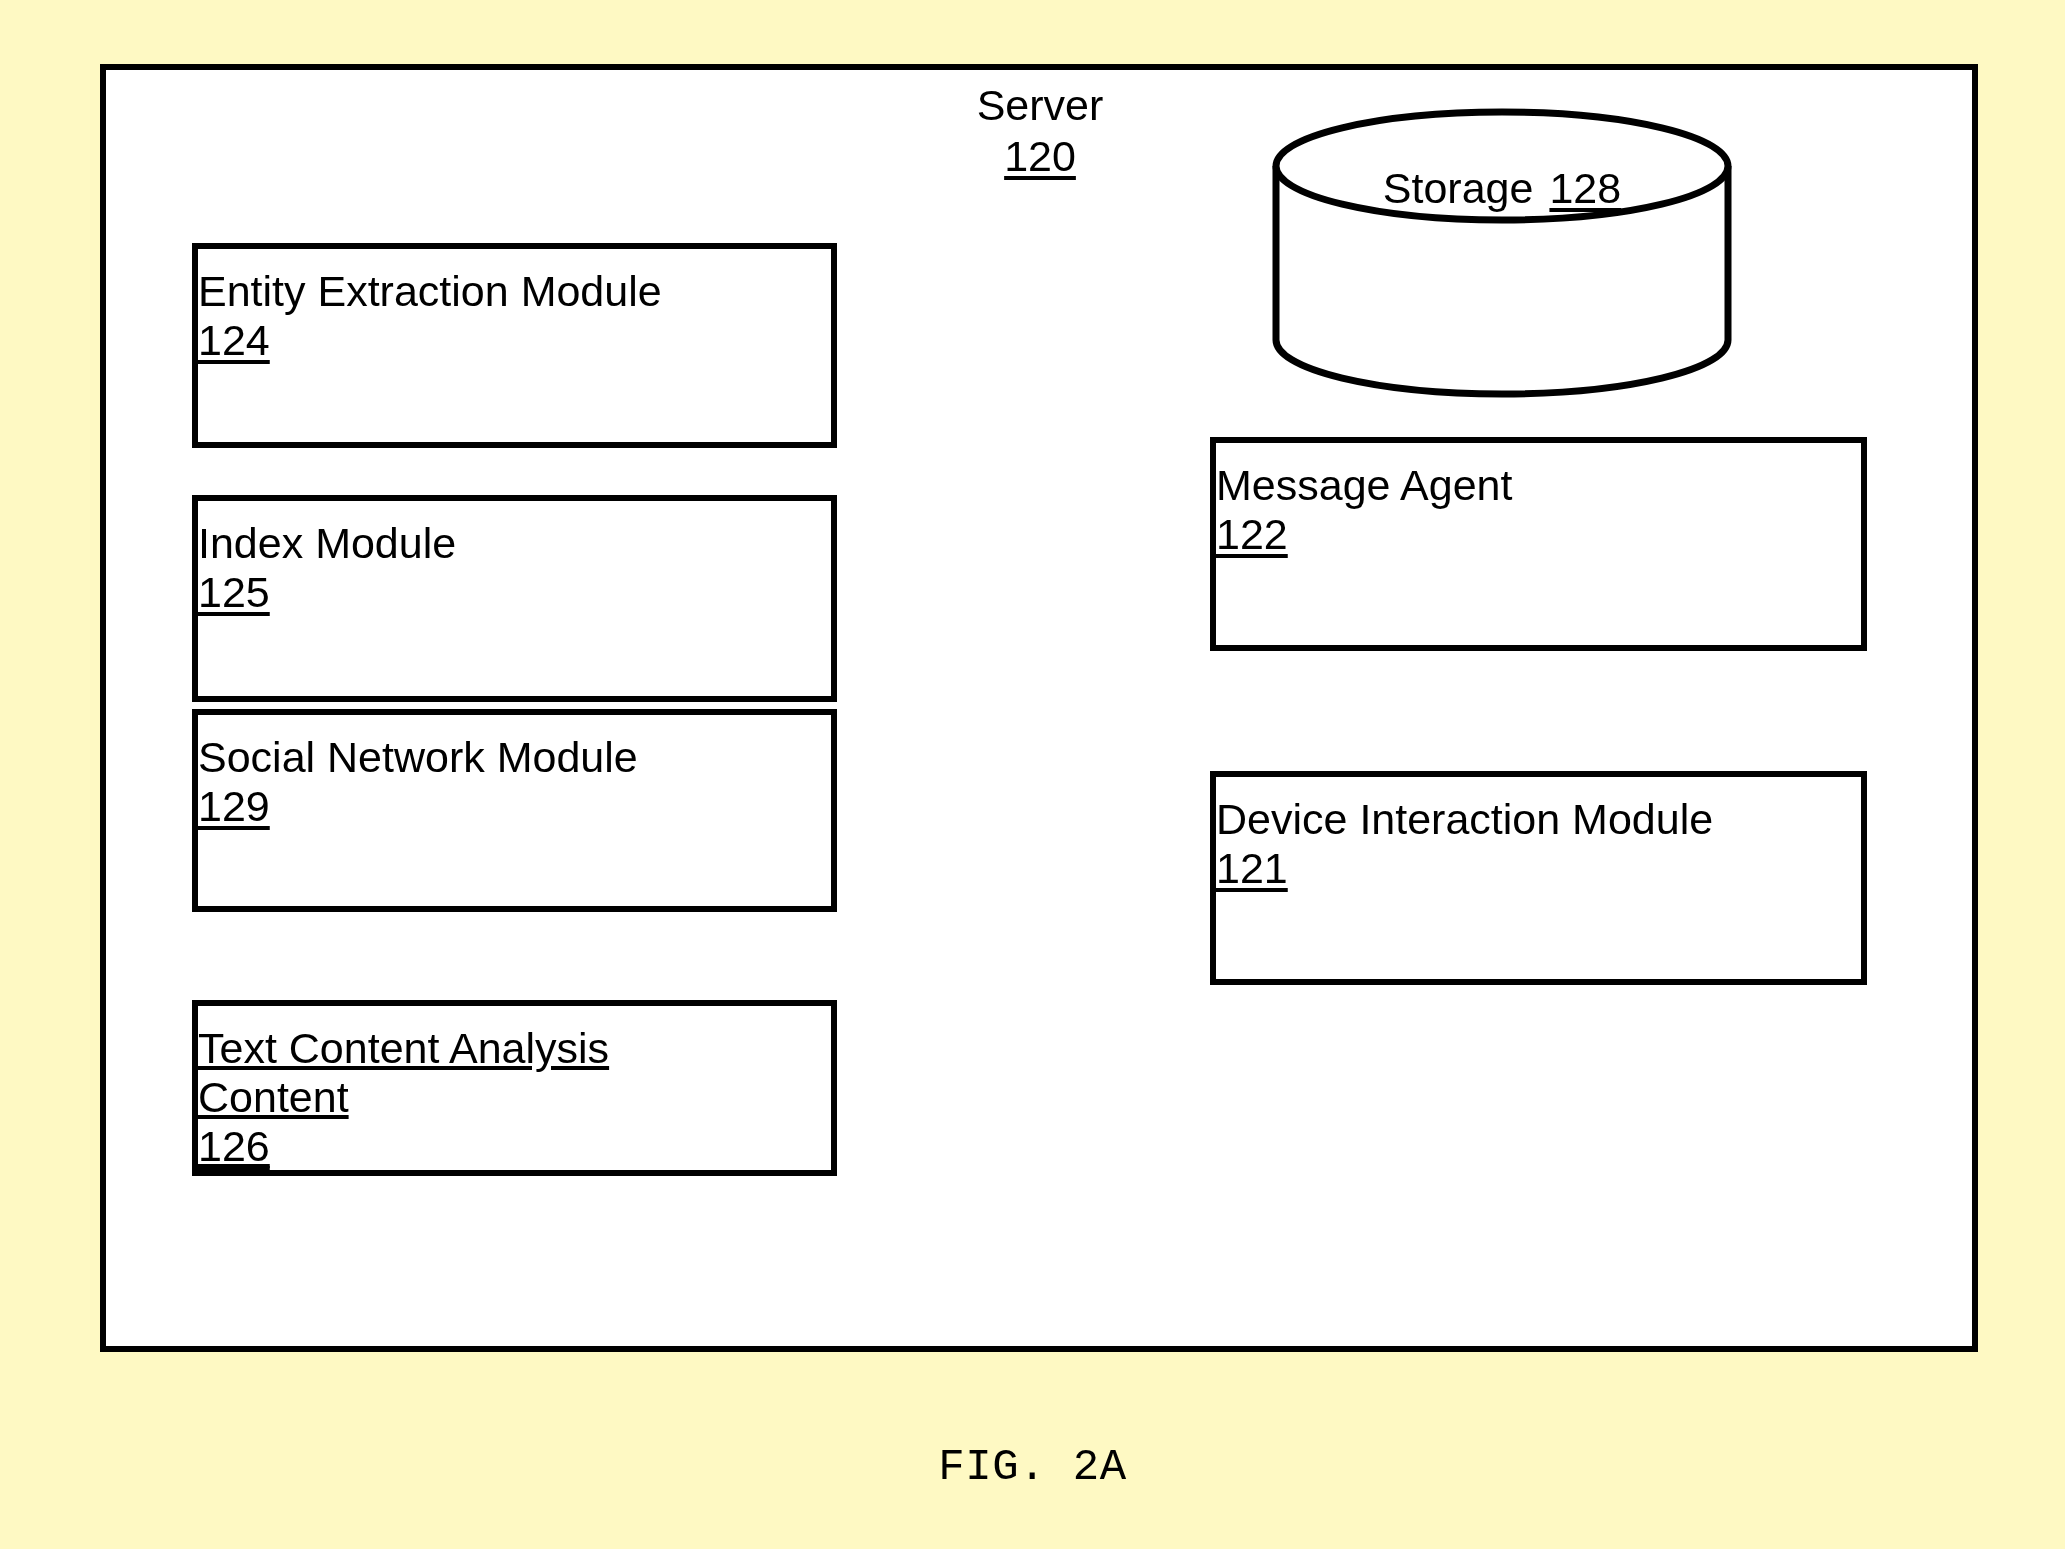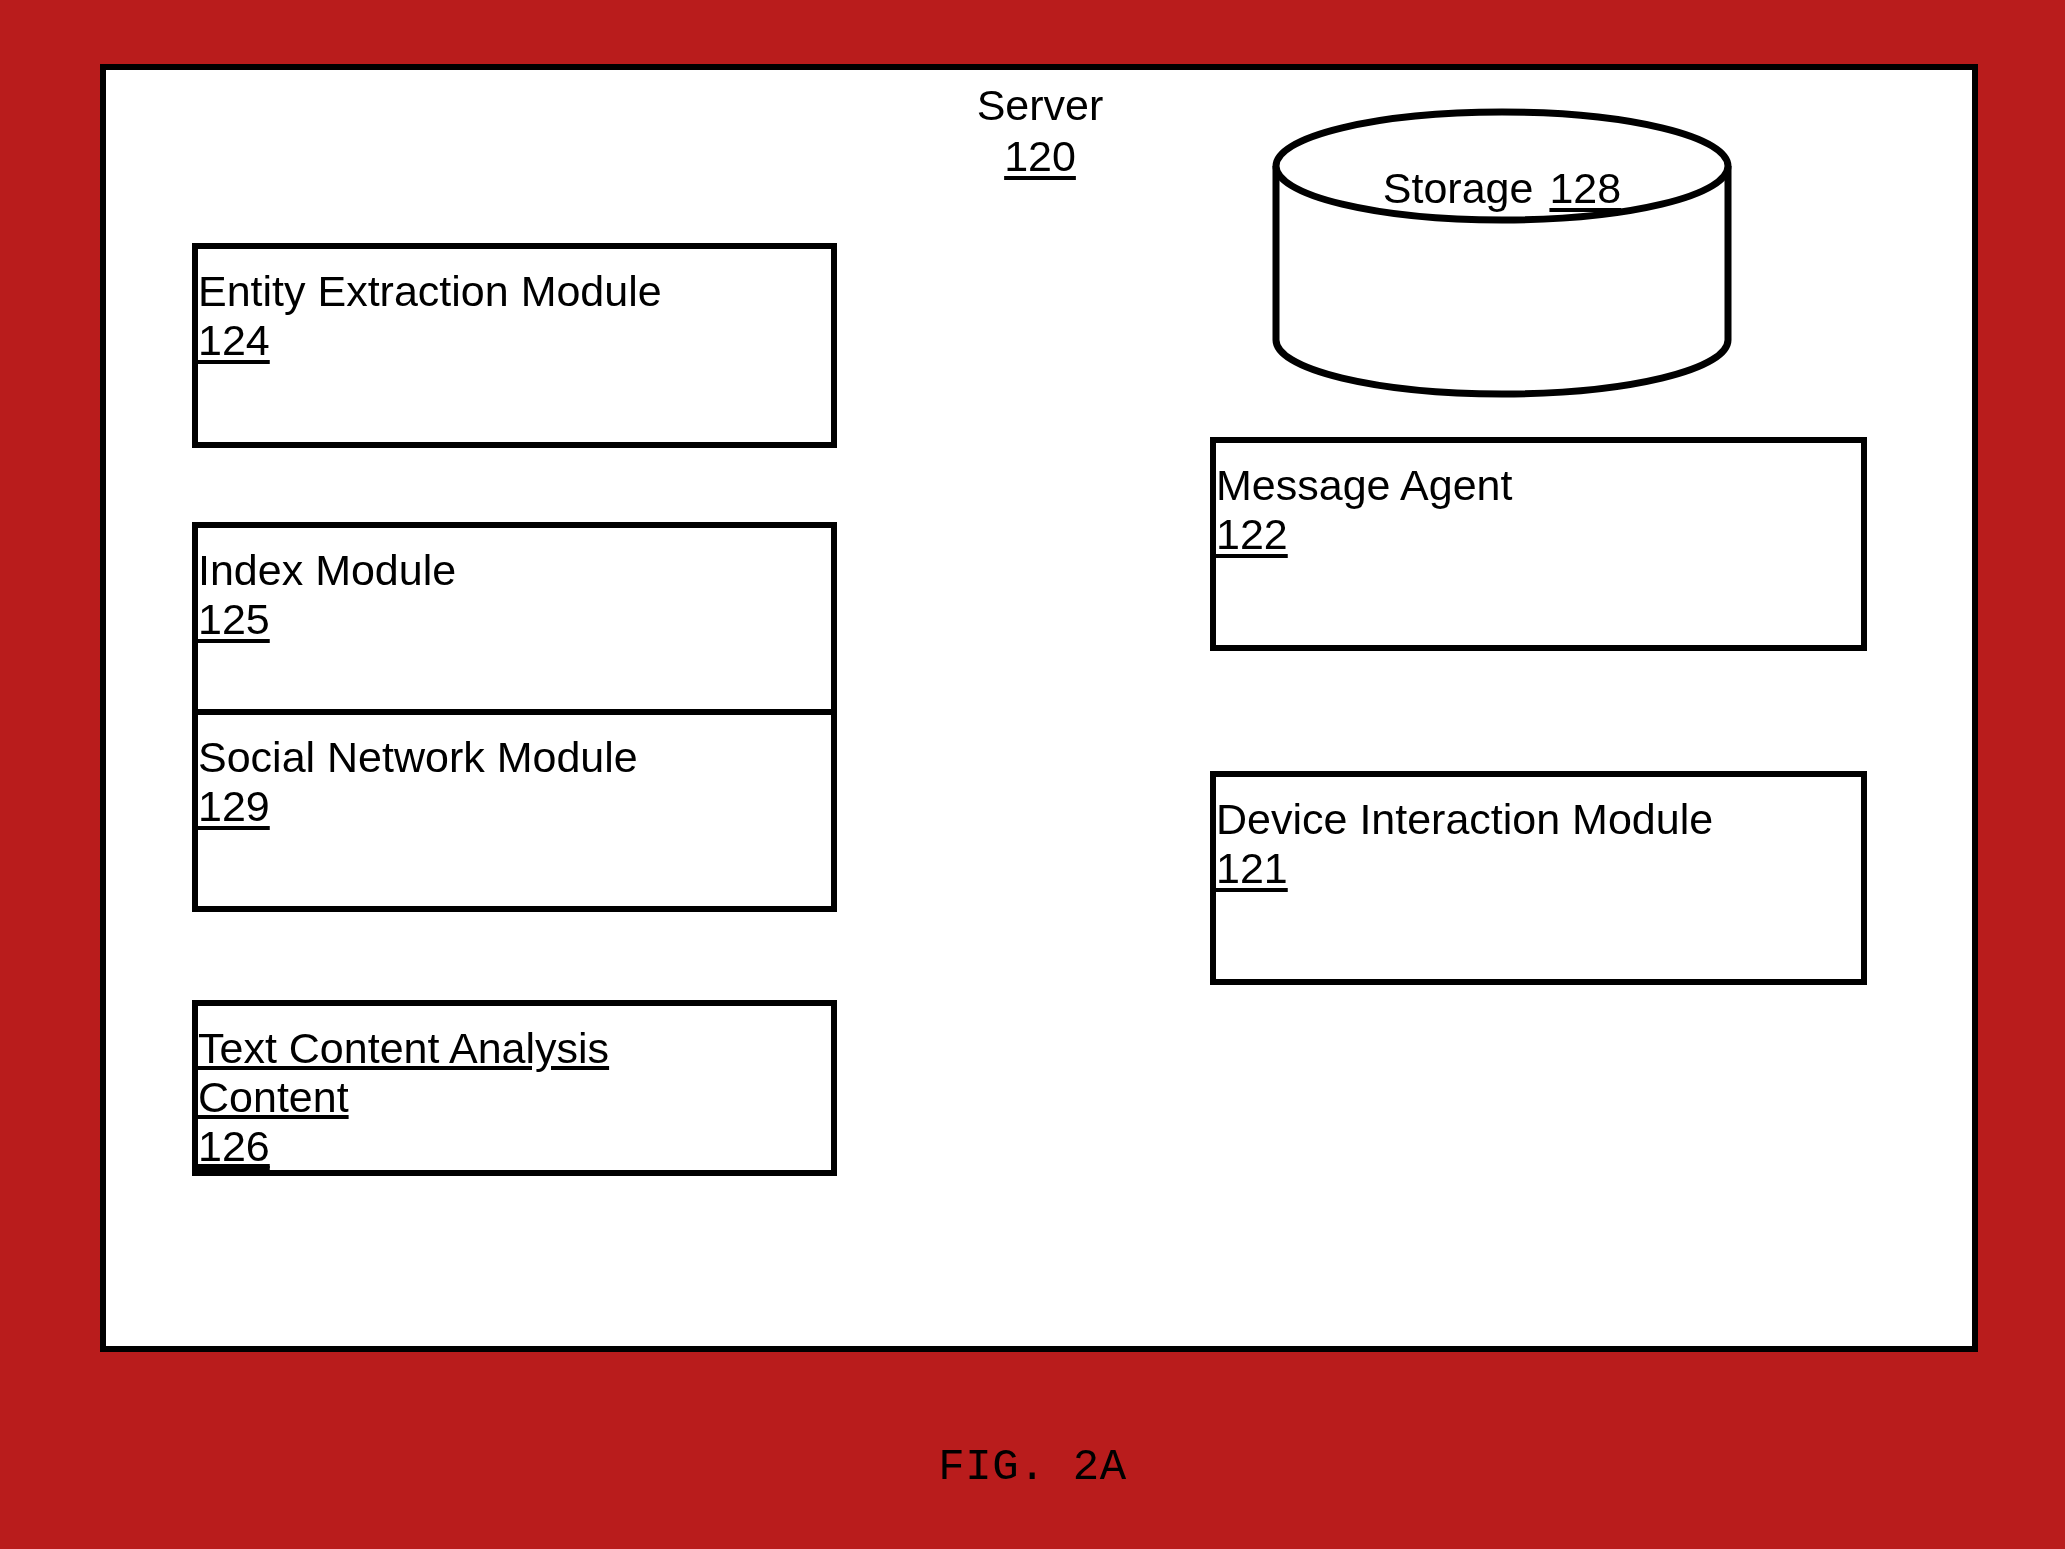--- a/index.html
+++ b/index.html
@@ -10,21 +10,21 @@
   }
   body {
     font-family: "Liberation Sans", sans-serif;
     color: #000000;
   }
 
   #page {
     position: relative;
     width: 2065px;
     height: 1549px;
-    background: #b91c1c;
+    background: #fef9c3;
     overflow: hidden;
   }
 
   
   .server-enclosure {
     position: absolute;
     left: 100px;
     top: 64px;
     width: 1878px;
     height: 1288px;
@@ -65,21 +65,21 @@
   }
   .mbox .num {
     display: block;
     text-decoration: underline;
     text-underline-offset: 5px;
     text-decoration-thickness: 4px;
   }
 
   
   .box-entity   { left: 192px; top: 243px;  width: 645px; height: 205px; }
-  .box-index    { left: 192px; top: 495px;  width: 645px; height: 207px; margin-top: 27px; }
+  .box-index    { left: 192px; top: 495px;  width: 645px; height: 207px; }
   .box-social   { left: 192px; top: 709px;  width: 645px; height: 203px; }
   .box-text     { left: 192px; top: 1000px; width: 645px; height: 176px; text-decoration: underline; }
 
   
   .box-message  { left: 1210px; top: 437px; width: 657px; height: 214px; }
   .box-device   { left: 1210px; top: 771px; width: 657px; height: 214px; }
 
   
   .cylinder {
     position: absolute;

